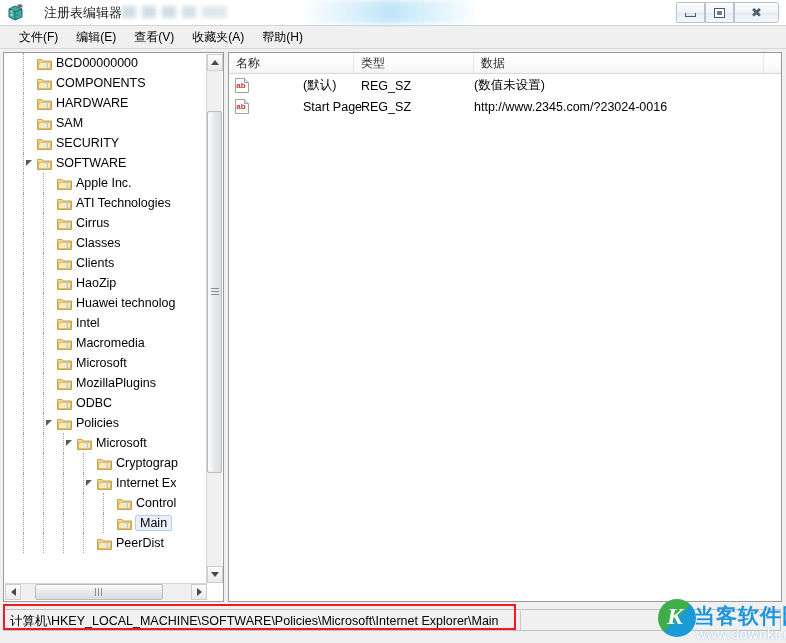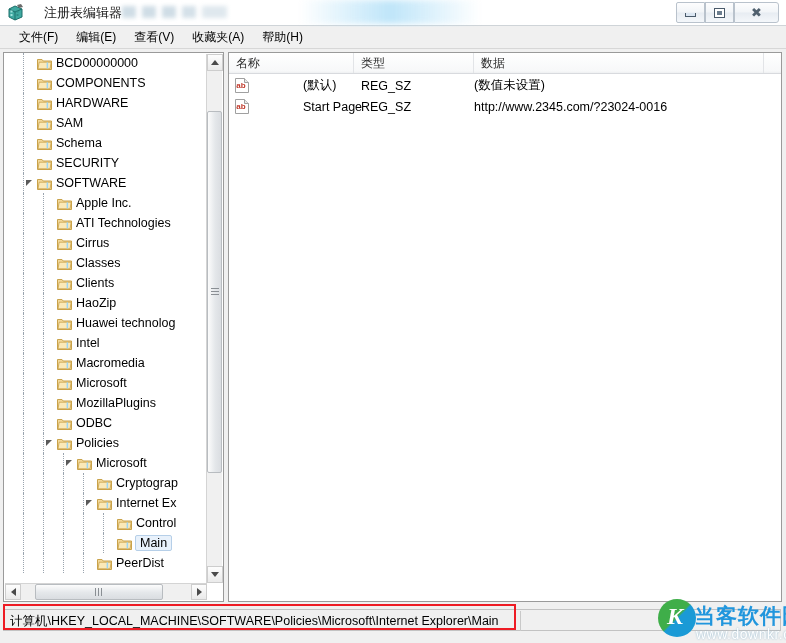--- a/index.html
+++ b/index.html
@@ -549,33 +549,20 @@
             <span style="flex: 0 0 20px;"></span>
             <span class="tw-arrow collapsed"></span>
             <span class="folder">
               <svg width="15" height="13" viewBox="0 0 15 13">
                 <path d="M0.5 2.5 L5 2.5 L6.3 4 L14.5 4 L14.5 12.5 L0.5 12.5 Z" fill="#f3d99a" stroke="#c9a24a" stroke-width="1"></path>
                 <path d="M2.2 5.2 L14.2 5.2 L13 11.8 L1 11.8 Z" fill="#fbe9b8" stroke="#c9a24a" stroke-width=".8"></path>
                 <rect x="9.6" y="5.4" width="1.5" height="6" fill="#9fd4ef"></rect>
               </svg>
             </span>
             <span class="tree-label">SAM</span>
-          </div>
-          <div class="tree-row">
-            <span class="dots" style="left: 19px;"></span>
-            <span style="flex: 0 0 20px;"></span>
-            <span class="tw-arrow collapsed"></span>
-            <span class="folder">
-              <svg width="15" height="13" viewBox="0 0 15 13">
-                <path d="M0.5 2.5 L5 2.5 L6.3 4 L14.5 4 L14.5 12.5 L0.5 12.5 Z" fill="#f3d99a" stroke="#c9a24a" stroke-width="1"></path>
-                <path d="M2.2 5.2 L14.2 5.2 L13 11.8 L1 11.8 Z" fill="#fbe9b8" stroke="#c9a24a" stroke-width=".8"></path>
-                <rect x="9.6" y="5.4" width="1.5" height="6" fill="#9fd4ef"></rect>
-              </svg>
-            </span>
-            <span class="tree-label">Schema</span>
           </div>
           <div class="tree-row">
             <span class="dots" style="left: 19px;"></span>
             <span style="flex: 0 0 20px;"></span>
             <span class="tw-arrow "></span>
             <span class="folder">
               <svg width="15" height="13" viewBox="0 0 15 13">
                 <path d="M0.5 2.5 L5 2.5 L6.3 4 L14.5 4 L14.5 12.5 L0.5 12.5 Z" fill="#f3d99a" stroke="#c9a24a" stroke-width="1"></path>
                 <path d="M2.2 5.2 L14.2 5.2 L13 11.8 L1 11.8 Z" fill="#fbe9b8" stroke="#c9a24a" stroke-width=".8"></path>
                 <rect x="9.6" y="5.4" width="1.5" height="6" fill="#9fd4ef"></rect>

